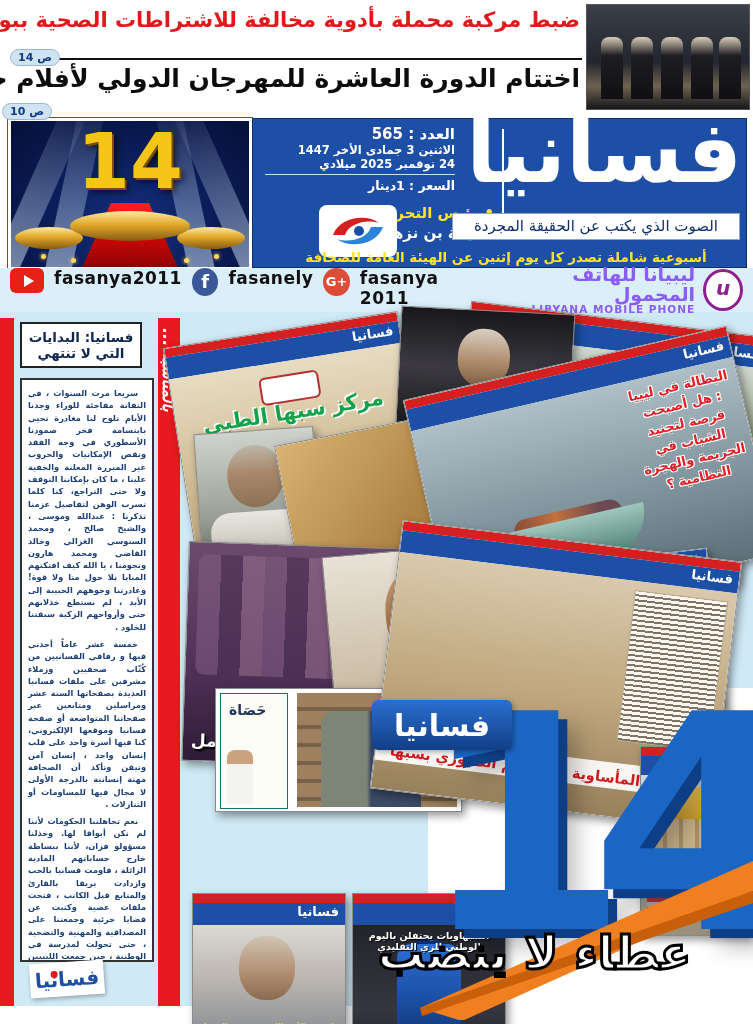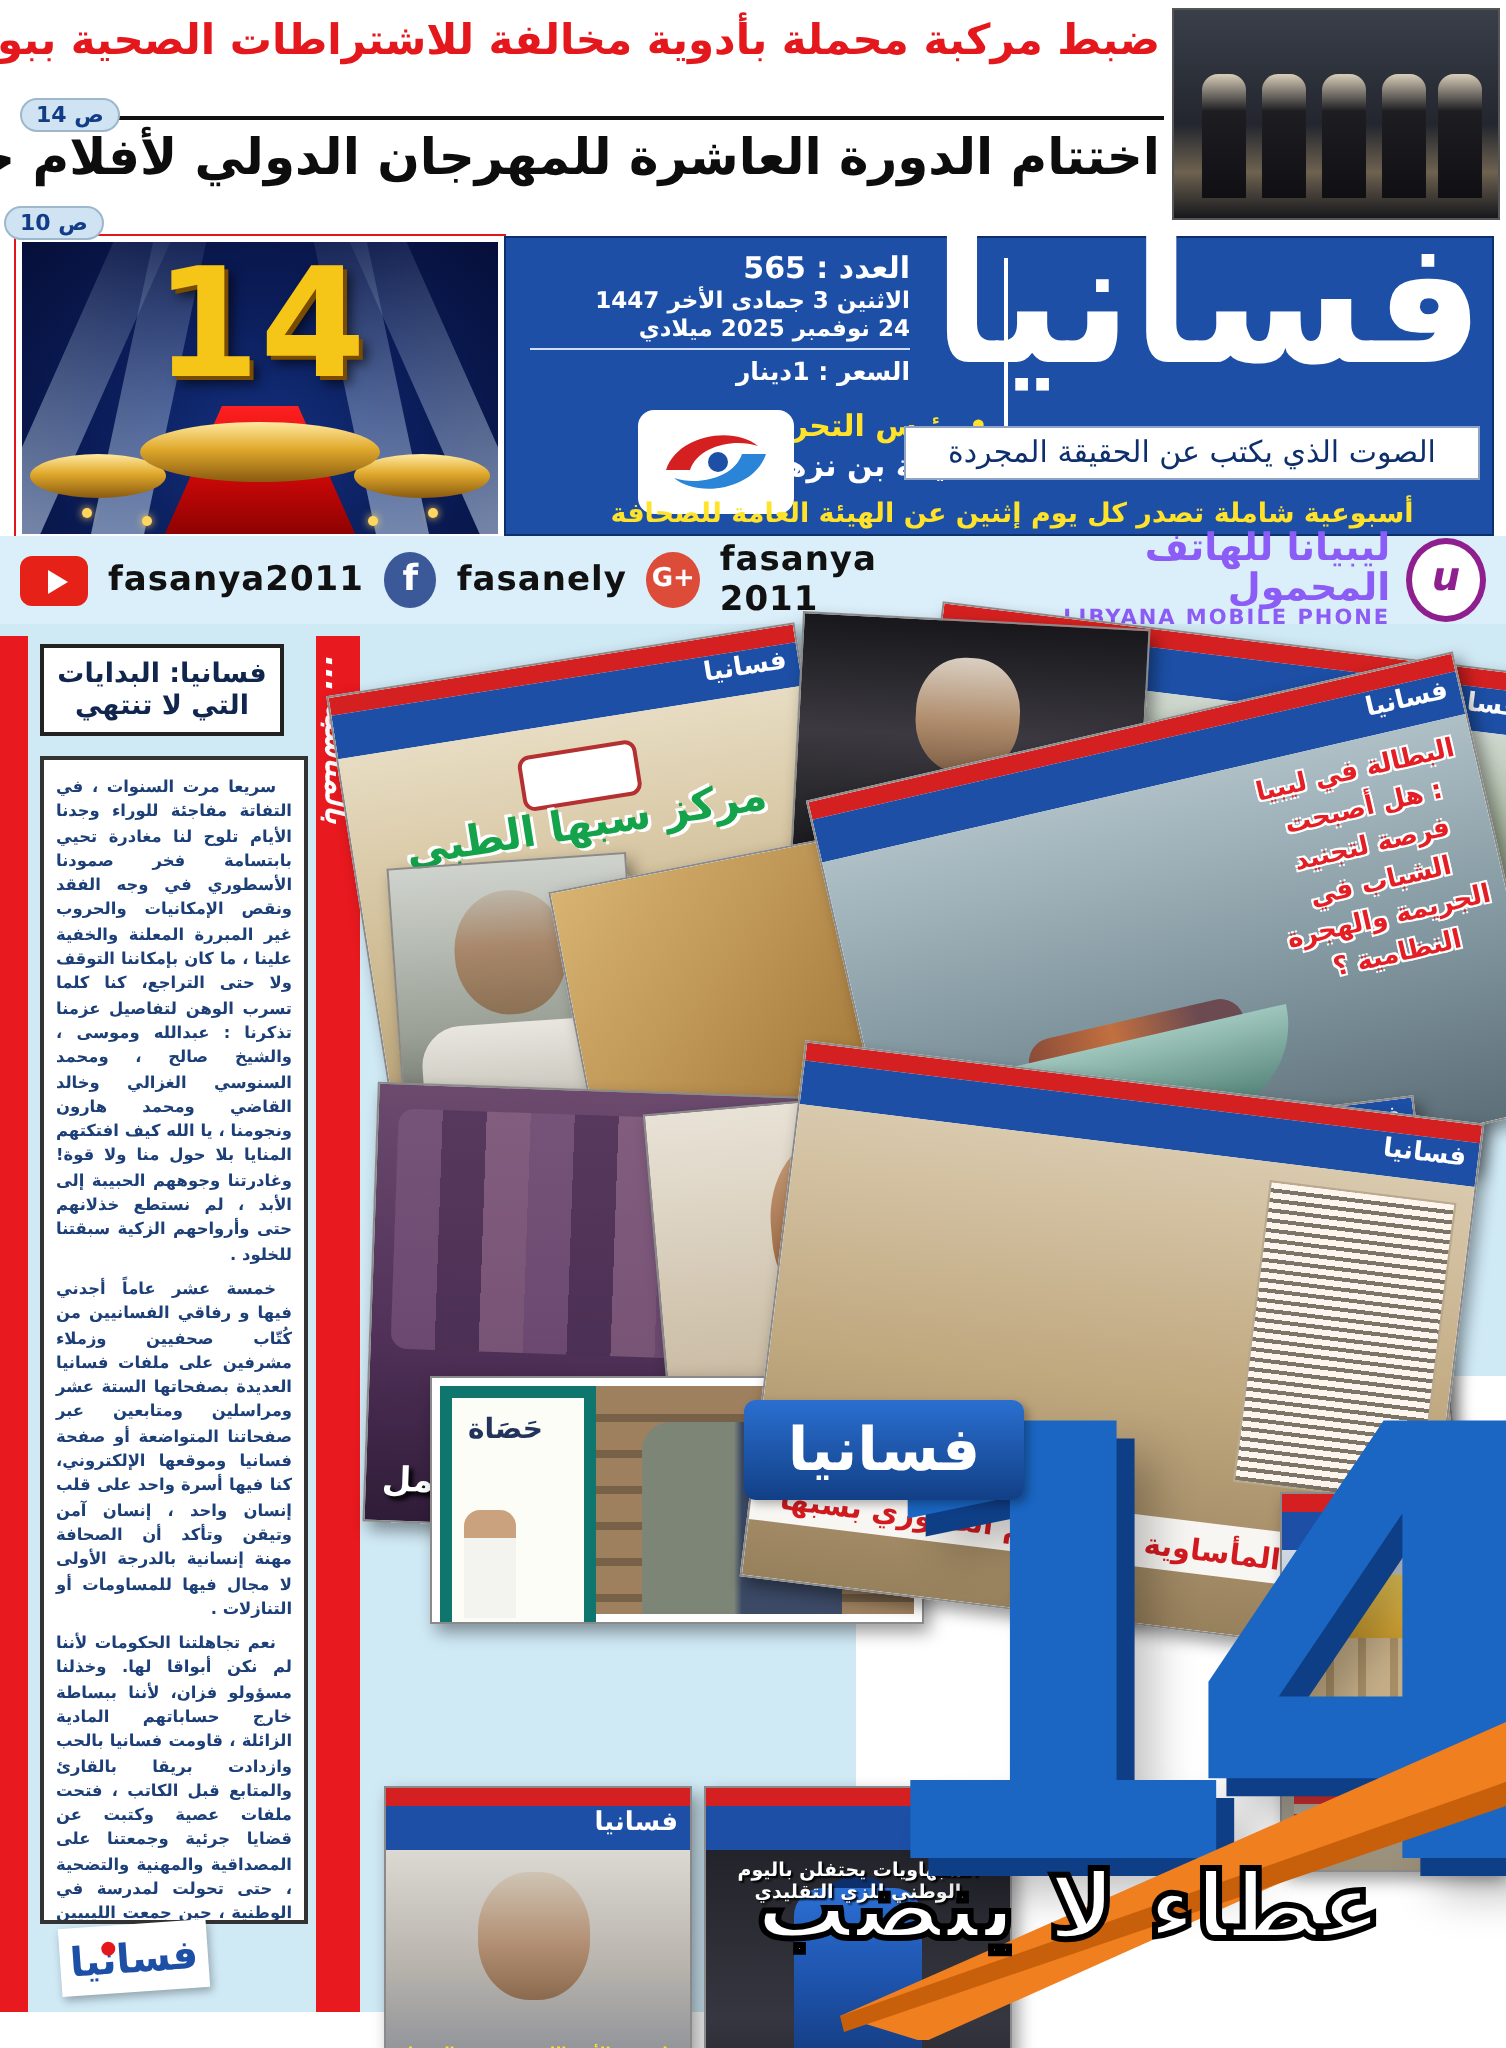--- a/index.html
+++ b/index.html
@@ -55,21 +55,21 @@
   #mast-issue .l2,#mast-issue .l3{font-size:11.5px;font-weight:bold;}
   #mast-issue .sep{height:1px;background:#cfe0ff;margin:3px 0;}
   #mast-issue .l4{font-size:12.5px;font-weight:bold;}
   #press-logo{position:absolute;left:66px;top:86px;}
   #mast-tagline{position:absolute;right:6px;top:94px;width:286px;height:25px;background:#fff;border:1px solid #8fa3c4;
     color:#0d2f6b;font-size:15px;font-weight:normal;text-align:center;line-height:25px;direction:rtl;}
   #mast-sub{position:absolute;right:10px;bottom:2px;width:460px;text-align:center;color:#ffe32b;
     font-size:13.5px;font-weight:bold;direction:rtl;}
 
   
-  #social{left:0;top:268px;width:753px;height:44px;background:#dbeffa;display:flex;align-items:center;
+  #social{left:0;top:268px;width:753px;height:44px;background:#dbeffa;display:flex;
     padding:0 10px;box-sizing:border-box;gap:10px;z-index:2;}
   .yt{width:36px;height:25px;background:#e62117;border-radius:6px;position:relative;}
   .yt::after{content:"";position:absolute;left:14px;top:7px;border-left:10px solid #fff;
     border-top:6px solid transparent;border-bottom:6px solid transparent;}
   .fb{width:28px;height:28px;background:#3b5998;border-radius:50%;color:#fff;font-weight:bold;
     font-size:18px;text-align:center;line-height:28px;}
   .gp{width:28px;height:28px;background:#dd4b39;border-radius:50%;color:#fff;font-weight:bold;
     font-size:13px;text-align:center;line-height:28px;}
   .handle{font-size:17px;font-weight:bold;color:#111;letter-spacing:.5px;}
   #libyana{margin-left:auto;display:flex;align-items:center;gap:8px;}
@@ -177,21 +177,21 @@
   #cardL .eye{position:absolute;right:34px;top:64px;width:58px;height:24px;border-radius:50%;
     background:radial-gradient(circle at 50% 50%,#21303e 0 8px,#f2f2f0 9px);border:2px solid #6b4c34;}
   #capL{left:6px;right:6px;bottom:12px;text-align:center;font-size:13px;color:#ffe32b;
     text-shadow:1px 1px 0 #b33,-1px -1px 0 #b33;}
 
   #cardH{left:215px;top:688px;width:245px;height:122px;z-index:19;background:#fff;}
   #cardH .shelf{position:absolute;right:4px;top:4px;width:160px;height:114px;background:
     repeating-linear-gradient(180deg,#8d6a43 0 14px,#5f4527 14px 18px);opacity:.85;}
   #cardH .men{position:absolute;right:40px;top:22px;width:100px;height:96px;border-radius:14px 14px 0 0;
     background:linear-gradient(90deg,#7d8577 0 46px,#3c4a66 50px 100px);}
-  #hasah{position:absolute;left:4px;top:4px;width:66px;height:114px;background:#fdfdf8;border:6px solid #0f766e;}
+  #hasah{position:absolute;left:4px;top:4px;width:66px;height:114px;background:#fdfdf8;border:1px solid #0f766e;}
   #capH2{left:8px;top:8px;font-size:14px;color:#23345c;}
   #hasah .man{position:absolute;left:6px;bottom:4px;width:26px;height:54px;border-radius:8px 8px 0 0;
     background:linear-gradient(180deg,#caa27e 0 14px,#f3f3f0 14px);}
   #capH{position:absolute;right:-6px;bottom:-2px;font-size:25px;color:#e3171c;z-index:21;direction:rtl;font-weight:bold;
     text-shadow:1.5px 1.5px 0 #ffe32b,-1.5px -1.5px 0 #ffe32b,1.5px -1.5px 0 #ffe32b,-1.5px 1.5px 0 #ffe32b;}
 
   #cardI{left:192px;top:893px;width:152px;height:172px;z-index:25;}
   #cardI .cov-photo{top:31px;background:linear-gradient(180deg,#dcd9d2 0%,#b9b5ae 40%,#6f7787 100%);}
   #cardI .head{position:absolute;left:46px;top:42px;width:56px;height:64px;border-radius:46%;
     background:linear-gradient(180deg,#cfc4b4 0%,#b39074 55%,#8a6a4e 100%);}

